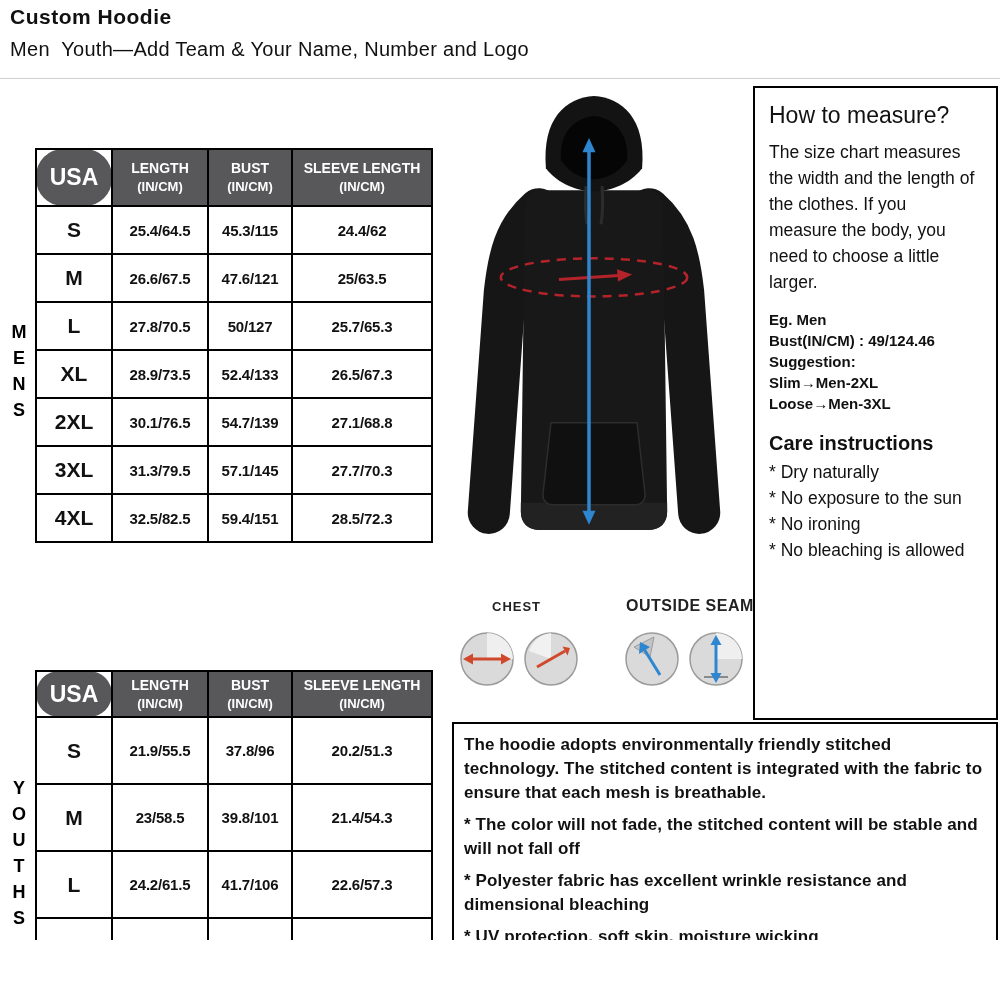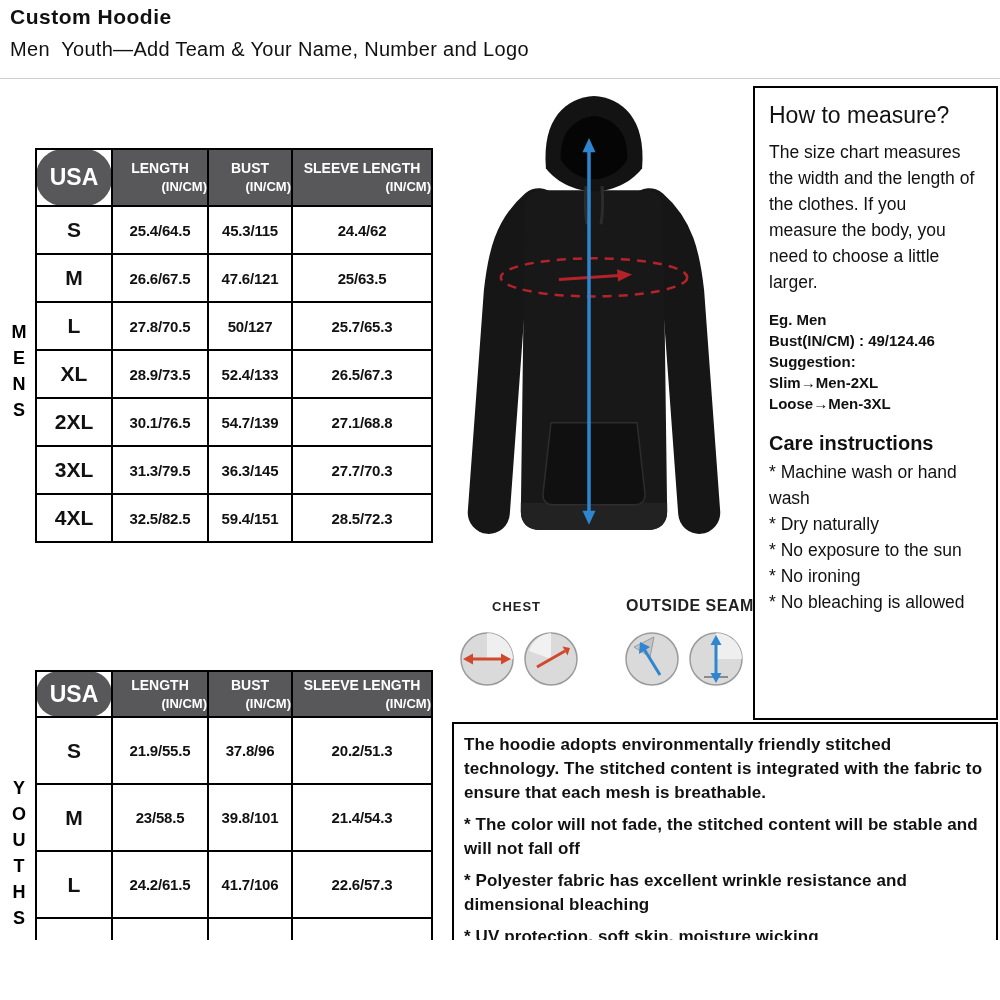--- a/index.html
+++ b/index.html
@@ -18,21 +18,21 @@
   .size-table thead th { background:#58585a; color:#fff; }
   .mens-table { left:35px; top:148px; width:396px; }
   .mens-table thead tr { height:57px; }
   .mens-table tbody tr { height:48px; }
   .youth-table { left:35px; top:670px; width:396px; }
   .youth-table thead tr { height:46px; }
   .youth-table tbody tr { height:67px; }
   .c-usa { width:76px; } .c-len { width:96px; } .c-bust { width:84px; } .c-slv { width:140px; }
   .th-usa { font-size:23px; font-weight:700;border-radius:27px; }
   .th-col .name { display:block; font-size:14px; font-weight:700; line-height:17px; }
-  .th-col .unit { display:block; font-size:13px; font-weight:700; line-height:16px; margin-top:2px;text-align:right; }
+  .th-col .unit { display:block; font-size:13px; font-weight:700; line-height:16px; margin-top:2px; }
   .td-size { font-size:21px; font-weight:700; }
   .td-val { font-size:15px; font-weight:700; letter-spacing:-0.2px; }
 
   .vlabel { position:absolute; writing-mode:vertical-rl; text-orientation:upright; font-weight:700; font-size:18px; letter-spacing:6px; color:#000; }
   .vlabel-mens { left:8px; top:322px; }
   .vlabel-youths { left:8px; top:778px; }
 
   
   .hoodie-figure { position:absolute; left:438px; top:84px; width:312px; height:506px; }
   .chest-label { position:absolute; left:492px; top:599px; font-size:13px; font-weight:700; letter-spacing:1px; color:#222; }
@@ -117,21 +117,21 @@
       </tr>
       <tr>
         <td class="td-size">2XL</td>
         <td class="td-val">30.1/76.5</td>
         <td class="td-val">54.7/139</td>
         <td class="td-val">27.1/68.8</td>
       </tr>
       <tr>
         <td class="td-size">3XL</td>
         <td class="td-val">31.3/79.5</td>
-        <td class="td-val">36.3/145</td>
+        <td class="td-val">57.1/145</td>
         <td class="td-val">27.7/70.3</td>
       </tr>
       <tr>
         <td class="td-size">4XL</td>
         <td class="td-val">32.5/82.5</td>
         <td class="td-val">59.4/151</td>
         <td class="td-val">28.5/72.3</td>
       </tr>
     </tbody>
   </table>
@@ -257,21 +257,20 @@
     <div class="measure-body">The size chart measures the width and the length of the clothes.  If you measure the body, you need to choose a little larger.</div>
     <div class="eg-block">
       <div>Eg. Men</div>
       <div>Bust(IN/CM) : 49/124.46</div>
       <div>Suggestion:</div>
       <div>Slim→Men-2XL</div>
       <div>Loose→Men-3XL</div>
     </div>
     <div class="care-title">Care instructions</div>
     <div class="care-list">
-      <div>* Machine wash or hand wash</div>
       <div>* Dry naturally</div>
       <div>* No exposure to the sun</div>
       <div>* No ironing</div>
       <div>* No bleaching is allowed</div>
     </div>
   </div>
 
   <div class="bottom-panel">
     <p>The hoodie adopts environmentally friendly stitched technology. The stitched content is integrated with the fabric to ensure that each mesh is breathable.</p>
     <p>* The color will not fade, the stitched content will be stable and will not fall off</p>

